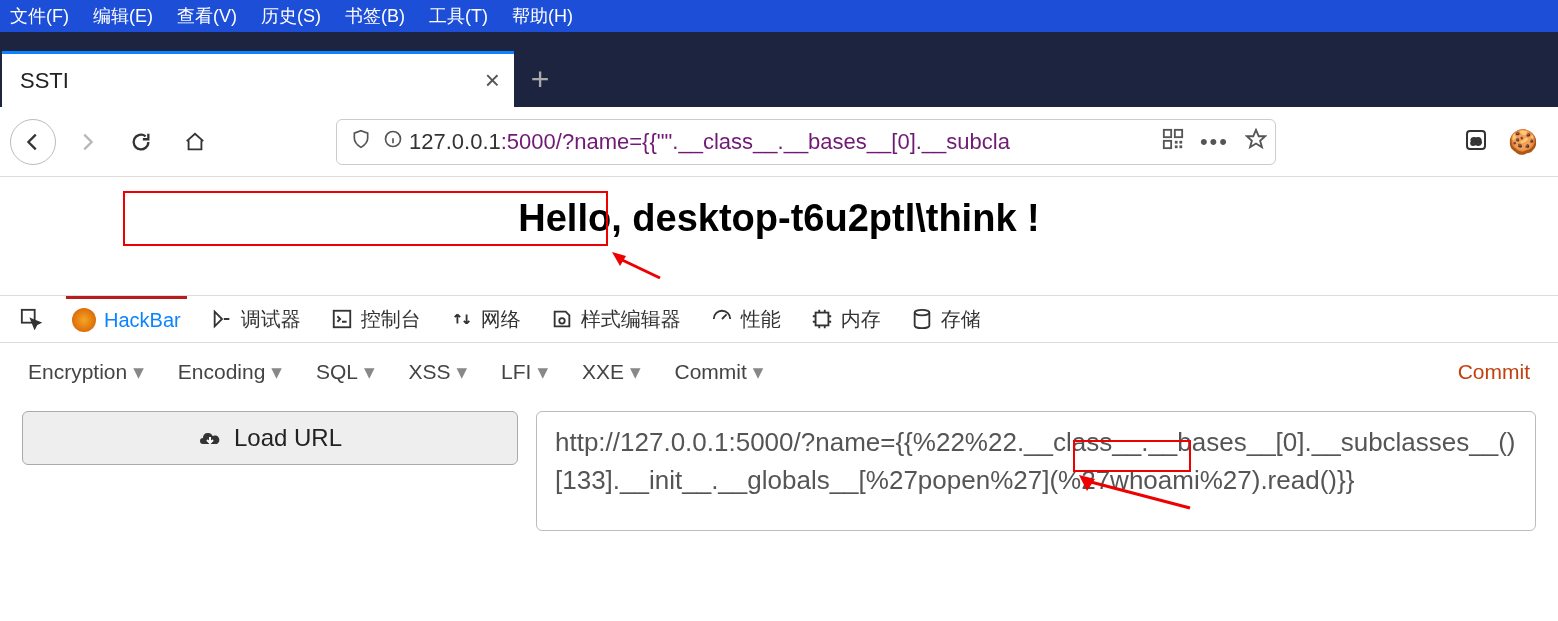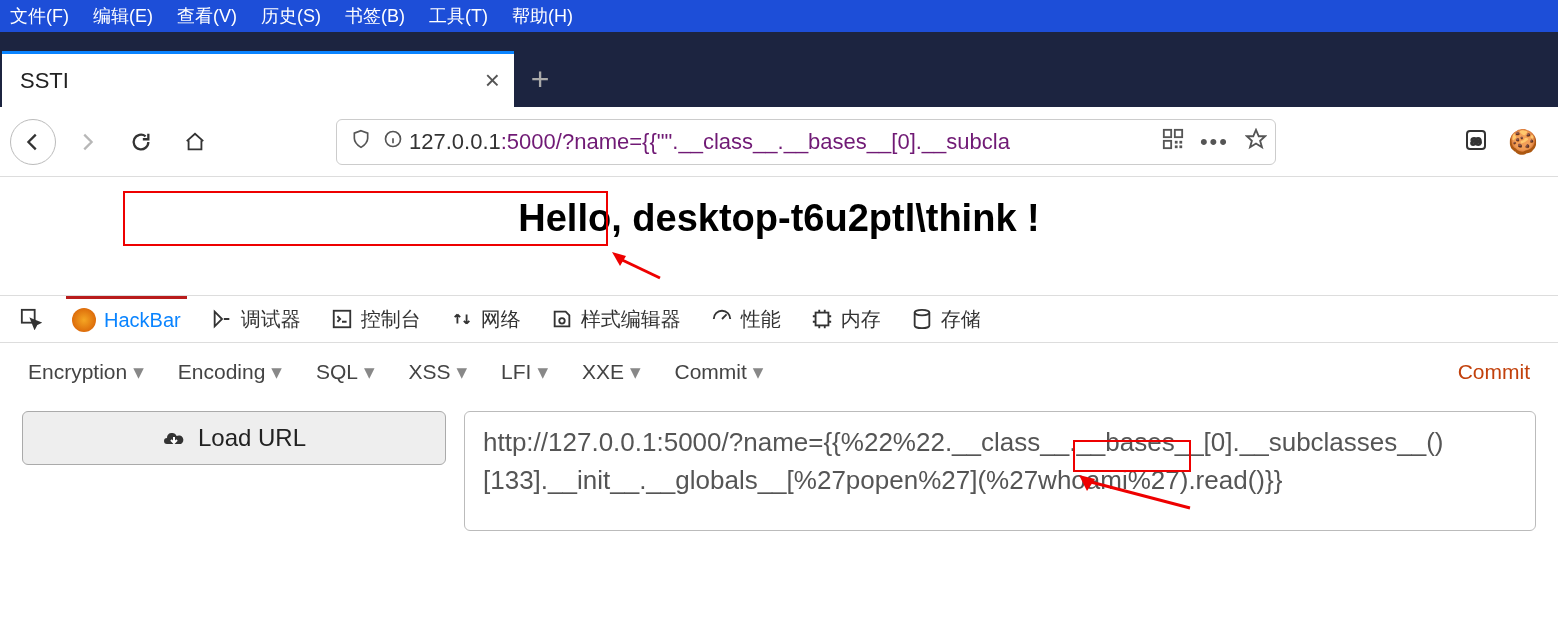--- a/index.html
+++ b/index.html
@@ -23,21 +23,21 @@
   .arrow { position: absolute; }
   .devtoolbar { height: 48px; border-top: 1px solid #ddd; border-bottom: 1px solid #ddd; display: flex; align-items: center; gap: 18px; padding: 0 14px; font-size: 20px; color: #333; }
   .dtab { display: flex; align-items: center; gap: 8px; padding: 0 6px; height: 100%; cursor: pointer; white-space: nowrap; }
   .dtab.active { color: #0a84ff; border-top: 3px solid #b91c1c; margin-top: -1px; }
   .dtab svg, .dtab .ico { width: 22px; height: 22px; }
   .hbmenus { height: 58px; display: flex; align-items: center; gap: 34px; padding: 0 28px; font-size: 21px; color: #444; }
   .hbmenus .caret { margin-left: 6px; color: #888; }
   .hbmenus .commit { margin-left: auto; color: #c2410c; cursor: pointer; }
   .hbmain { display: flex; padding: 10px 22px; gap: 18px; position: relative; }
   .hbbtns { display: flex; flex-direction: column; gap: 12px; }
-  .hbbtn { width: 424px; height: 54px; border: 1px solid #aaa; border-radius: 6px; display: flex; align-items: center; justify-content: center; gap: 12px; font-size: 24px; color: #222; cursor: pointer; background: #fff; }
+  .hbbtn { width: 496px; height: 54px; border: 1px solid #aaa; border-radius: 6px; display: flex; align-items: center; justify-content: center; gap: 12px; font-size: 24px; color: #222; cursor: pointer; background: #fff; }
   .hbbtn.load { background: #eee; }
   .hbta { flex: 1; border: 1px solid #bbb; border-radius: 6px; padding: 12px 18px; font-size: 26px; color: #555; line-height: 1.45; font-family: inherit; resize: none; height: 120px; }
 </style>
 </head>
 <body>
 
 <div class="menubar">
   <span>文件(F)</span>
   <span>编辑(E)</span>
   <span>查看(V)</span>

